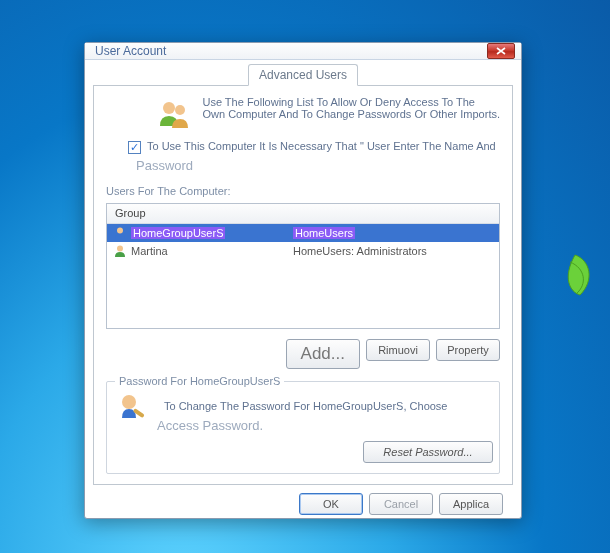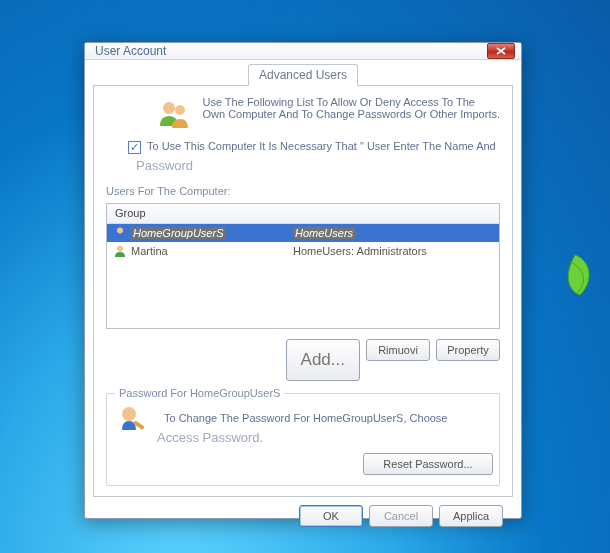--- a/index.html
+++ b/index.html
@@ -155,23 +155,22 @@
     align-items: center;
     color: #555;
   }
   .list-row .cell-user { width: 180px; padding: 0 6px; display: flex; align-items: center; gap: 4px; }
   .list-row .cell-group { flex: 1; padding: 0 6px; }
   .list-row.selected {
     background: #3a74d0;
     color: #fff;
   }
   .list-row.selected .sel-text {
-    background: #737373;
+    background: #8b5cf6;
     padding: 0 2px;
-    font-style: italic;
   }
   .row-icon {
     width: 14px; height: 14px; flex: none;
   }
   .button-row {
     display: flex;
     justify-content: flex-end;
     gap: 6px;
     margin-top: 4px;
   }
@@ -183,21 +182,21 @@
     height: 22px;
     color: #555;
     font-size: 11px;
     display: inline-flex;
     align-items: center;
     justify-content: center;
     cursor: default;
     min-width: 64px;
   }
   .btn.big {
-    height: 42px;
+    height: 30px;
     font-size: 17px;
     color: #777;
     padding: 0 14px;
   }
   .btn.disabled {
     color: #9aa0a8;
   }
   .groupbox {
     border: 1px solid #cfd6df;
     border-radius: 2px;
@@ -224,21 +223,21 @@
     color: #9daabd;
     font-size: 13px;
     margin-left: 40px;
     margin-top: -4px;
   }
   .reset-row {
     display: flex;
     justify-content: flex-end;
     margin-top: 8px;
   }
-  .btn.wide { min-width: 130px; }
+  .btn.wide { min-width: 130px; font-style: italic; }
   .dialog-buttons {
     display: flex;
     justify-content: flex-end;
     gap: 6px;
     padding: 8px 10px 6px 10px;
   }
   .btn.primary {
     border: 1px solid #3b78c8;
     box-shadow: 0 0 0 1px #a9c8f0 inset;
   }

